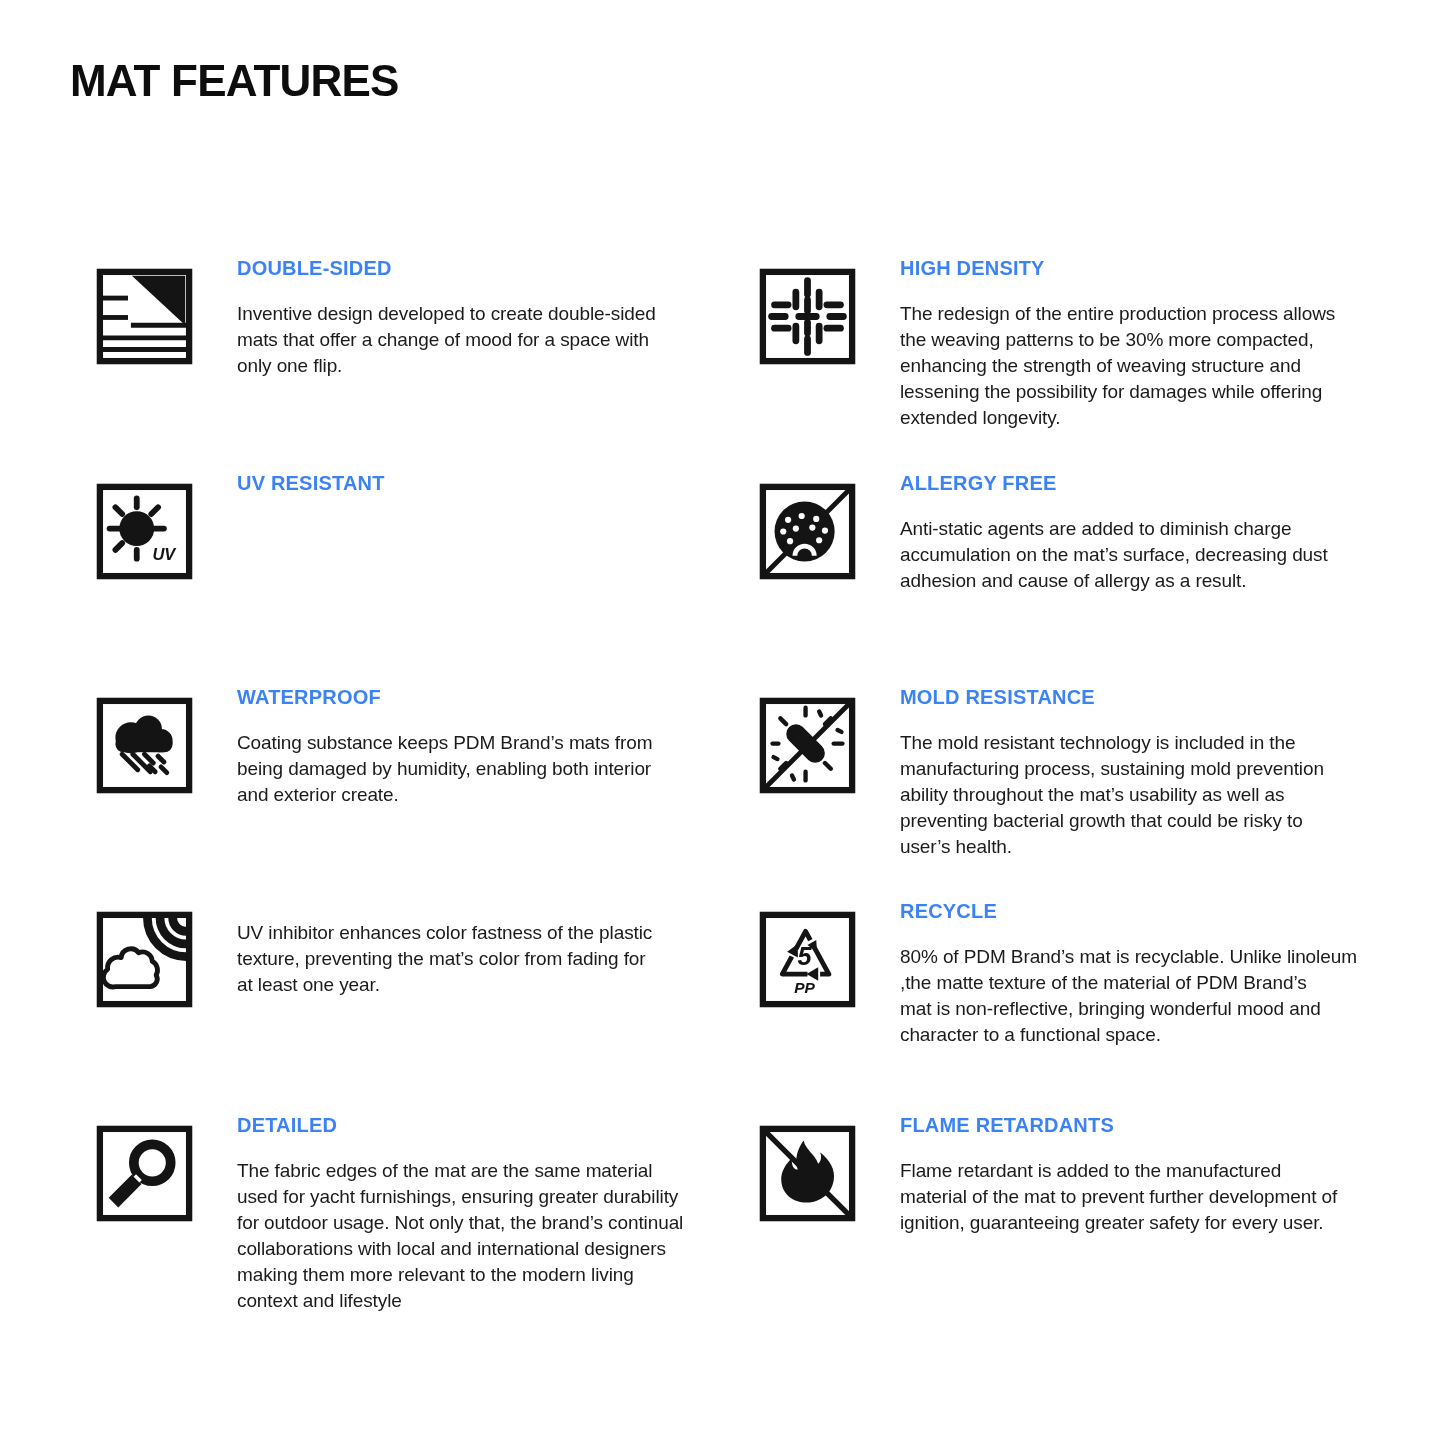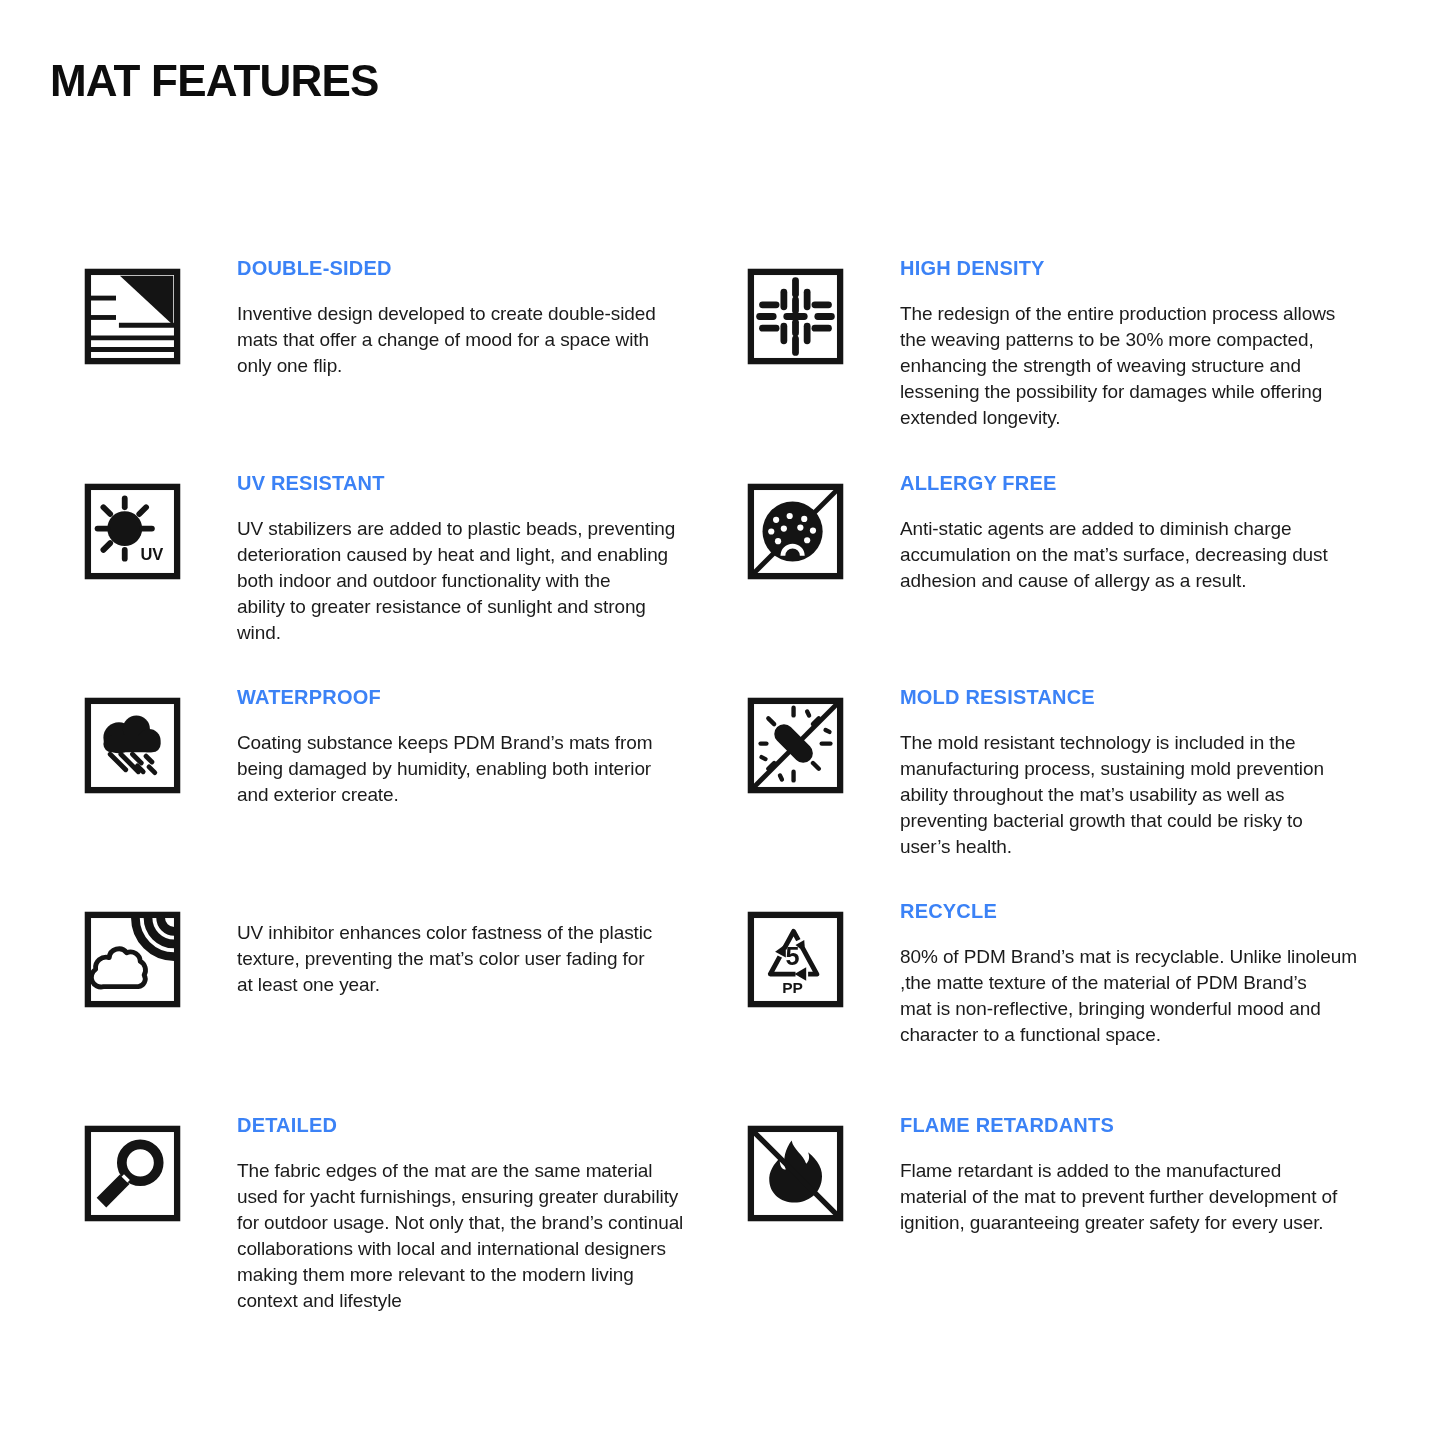--- a/index.html
+++ b/index.html
@@ -5,32 +5,32 @@
   html,body{margin:0;padding:0;}
   body{
     width:1445px;height:1445px;
     background:#ffffff;
     position:relative;
     font-family:"Liberation Sans", sans-serif;
     color:#141414;
     overflow:hidden;
   }
   .page-title{
-    position:absolute;left:50px;top:56px;margin:0;
+    position:absolute;left:70px;top:56px;margin:0;
     font-size:44px;font-weight:700;letter-spacing:-0.8px;color:#0d0d0d;
   }
   .feature{position:absolute;width:660px;height:200px;}
   .c1{left:84px;}
   .c2{left:747px;}
   .r1{top:256px;}
   .r2{top:471px;}
   .r3{top:685px;}
   .r4{top:899px;}
   .r5{top:1113px;}
-  .icon-box{position:absolute;left:0;top:2px;width:97px;height:117px;display:block;}
+  .icon-box{position:absolute;left:12px;top:2px;width:97px;height:117px;display:block;font-style:italic;}
   .icon-box svg{width:100%;height:100%;display:block;}
   .ftext{position:absolute;left:153px;top:0;width:560px;}
   .fhead{
     margin:0;font-size:20px;line-height:24px;font-weight:700;
     letter-spacing:0.2px;color:#3b82f6;
   }
   .fbody{
     margin:21px 0 0 0;font-size:19px;line-height:26px;
     white-space:pre-line;color:#1b1b1b;letter-spacing:-0.1px;
   }
@@ -108,25 +108,20 @@
         <line x1="60" y1="47" x2="70" y2="47"></line>
         <line x1="57" y1="32" x2="64" y2="25"></line>
         <line x1="27" y1="32" x2="20" y2="25"></line>
         <line x1="27" y1="62" x2="20" y2="69"></line>
       </g>
       <text class="svgtext" x="70" y="79" font-size="17" text-anchor="middle">UV</text>
     </svg>
   </span>
   <div class="ftext">
     <h2 class="fhead">UV RESISTANT</h2>
-    <p class="fbody">UV stabilizers are added to plastic beads, preventing
-deterioration caused by heat and light, and enabling
-both indoor and outdoor functionality with the
-ability to greater resistance of sunlight and strong
-wind.</p>
   </div>
 </section>
 
 <section class="feature c2 r2">
   <span class="icon-box">
     <svg viewBox="0 0 100 100" aria-hidden="true">
       <rect x="4" y="4" width="92" height="92" fill="#fff" stroke="#141414" stroke-width="6.5"></rect>
       <line x1="7" y1="93" x2="93" y2="7" stroke="#141414" stroke-width="5"></line>
       <circle cx="47" cy="50" r="31" fill="#141414"></circle>
       <g fill="#ffffff">
@@ -218,21 +213,21 @@
       <g stroke="#141414" stroke-width="9" fill="none">
         <path d="M 79 7 A 14 14 0 0 0 93 21"></path>
         <path d="M 66 7 A 27 27 0 0 0 93 34"></path>
         <path d="M 53 7 A 40 40 0 0 0 93 47"></path>
       </g>
       <path d="M 20 78 A 10 10 0 0 1 12 60 A 11 11 0 0 1 26 48 A 10 10 0 0 1 44 43 A 10 10 0 0 1 58 52 A 10 10 0 0 1 62 66 A 8 8 0 0 1 56 78 Z" fill="#ffffff" stroke="#141414" stroke-width="5" stroke-linejoin="round"></path>
     </svg>
   </span>
   <div class="ftext">
     <p class="fbody">UV inhibitor enhances color fastness of the plastic
-texture, preventing the mat’s color user fading for
+texture, preventing the mat’s color from fading for
 at least one year.</p>
   </div>
 </section>
 
 <section class="feature c2 r4">
   <span class="icon-box">
     <svg viewBox="0 0 100 100" aria-hidden="true">
       <rect x="4" y="4" width="92" height="92" fill="#fff" stroke="#141414" stroke-width="6.5"></rect>
       <path d="M 48 21 L 72 65 L 24 65 Z" fill="none" stroke="#141414" stroke-width="5" stroke-linejoin="round"></path>
       <g stroke="#ffffff" stroke-width="9">

